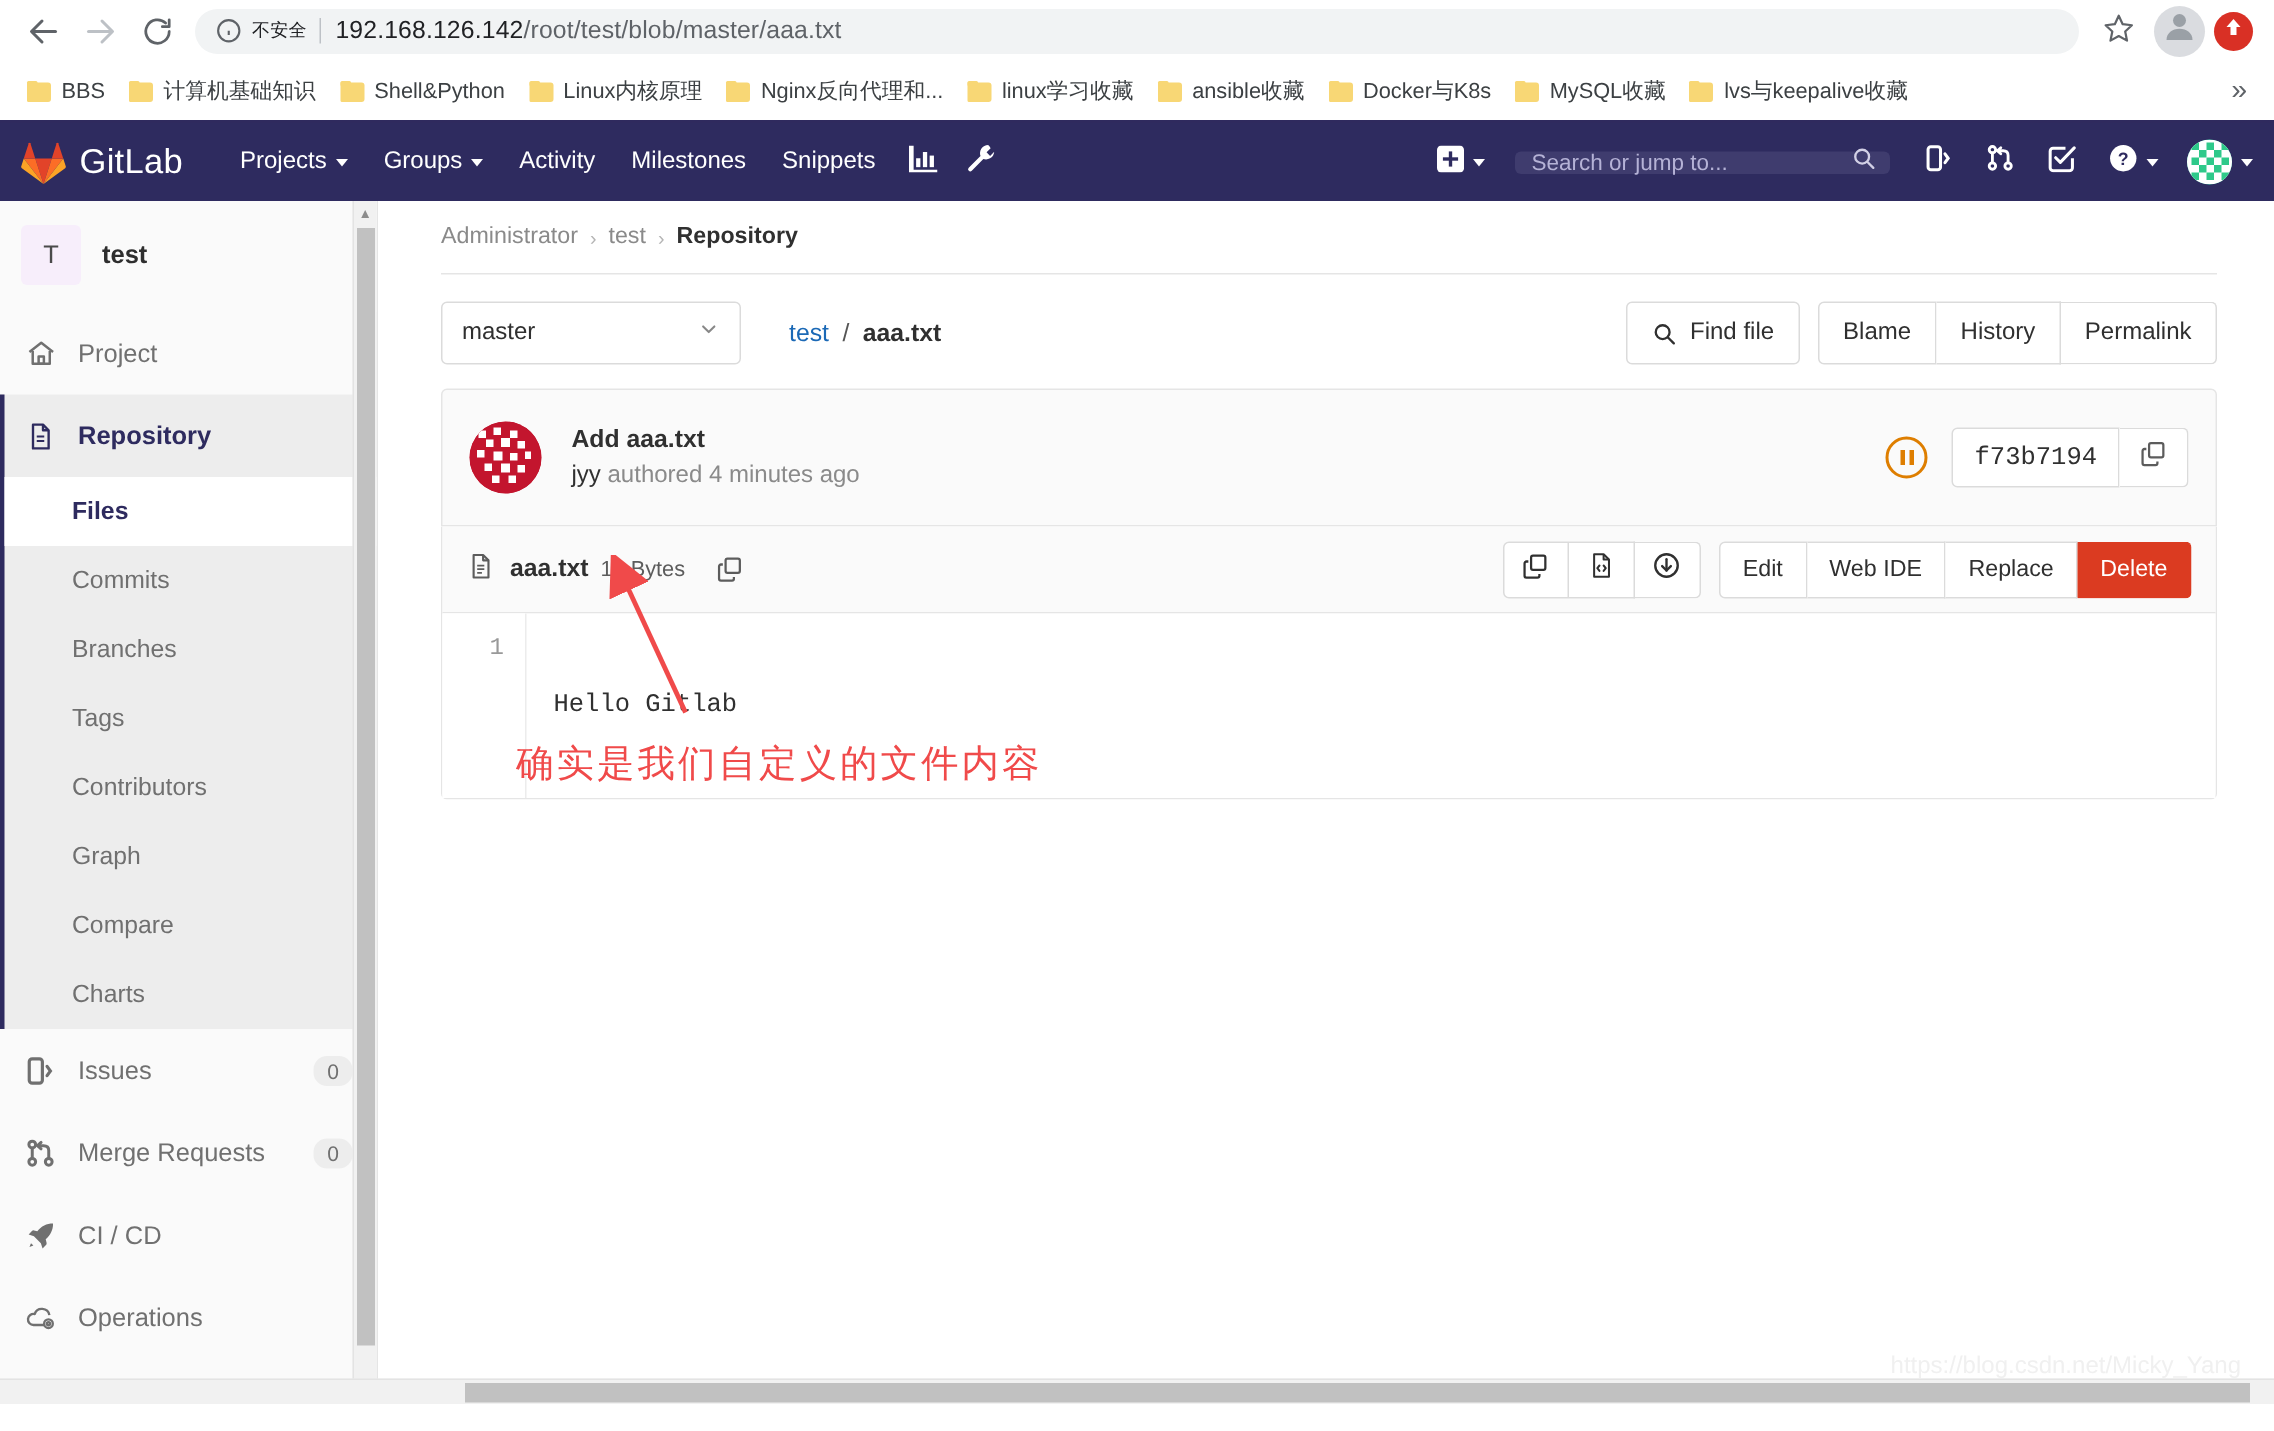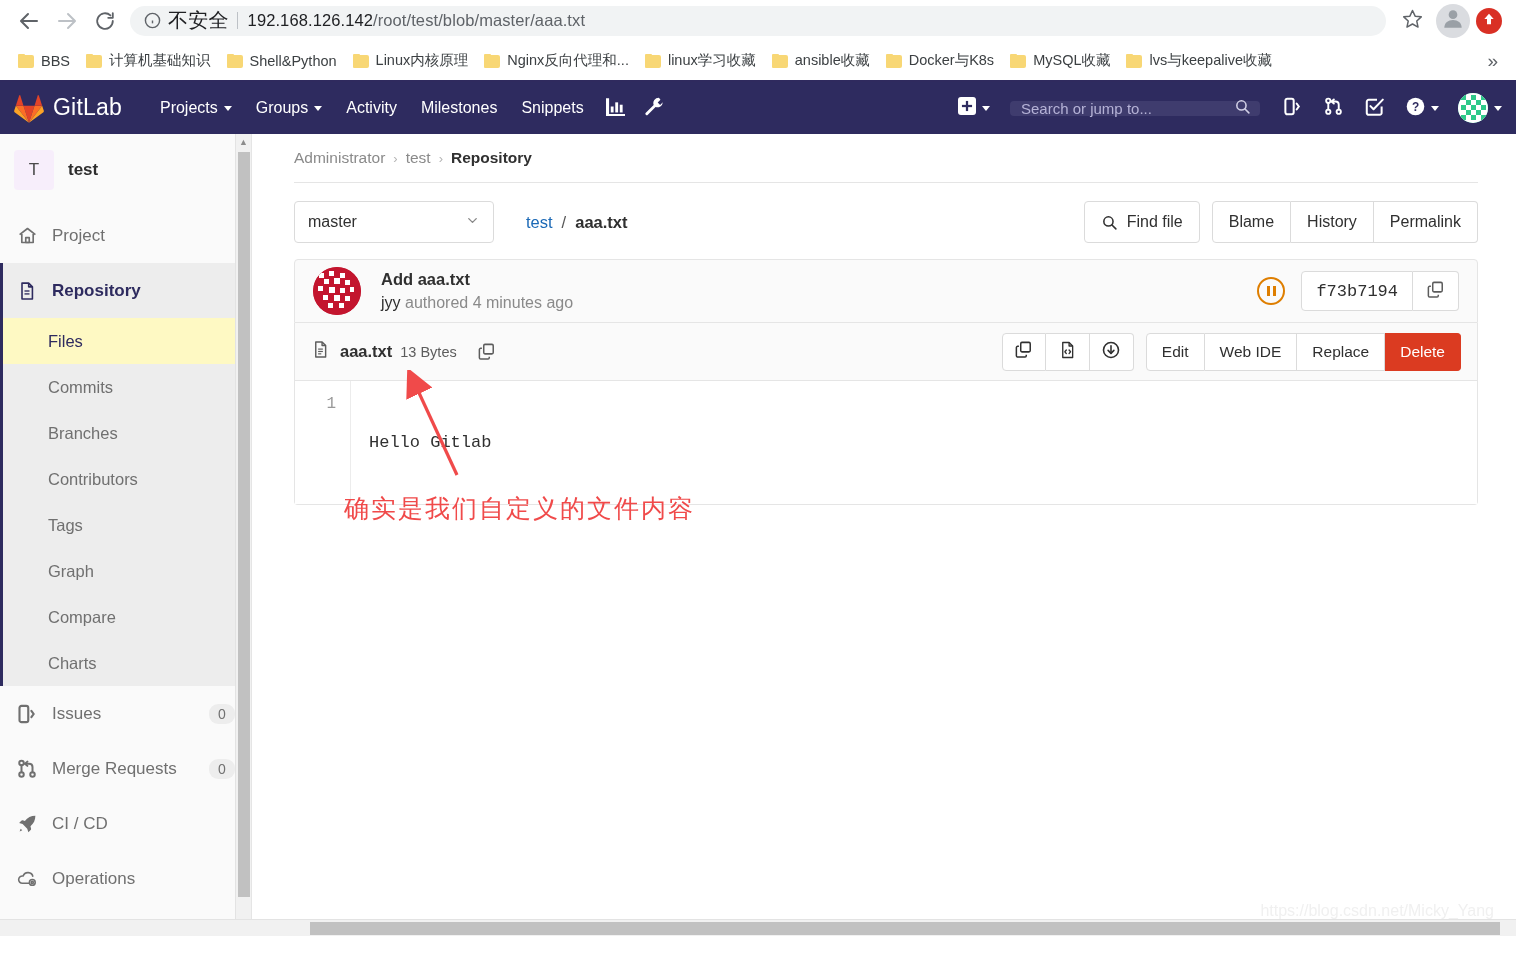--- a/index.html
+++ b/index.html
@@ -25,21 +25,21 @@
   }
   .nav-btn svg { display: block; }
   .nav-btn.disabled { color: #bdc1c6; }
   .omnibox {
     flex: 1; height: 30px; background: #f1f3f4; border-radius: 15px;
     display: flex; align-items: center; padding: 0 14px;
     margin: 0 8px 0 6px; min-width: 0;
   }
   .info-circle { flex: none; margin-right: 7px; color: #5f6368; display:flex; }
   .insecure-label {
-    font-size: 20px; color: #202124; white-space: nowrap;
+    font-size: 12px; color: #202124; white-space: nowrap;
     margin-right: 8px; letter-spacing: .2px;
   }
   .omnibox-divider {
     width: 1px; height: 17px; background: #bdc1c6; margin-right: 10px; flex: none;
   }
   .url-text {
     font-size: 16.5px; color: #202124; white-space: nowrap; overflow: hidden;
     letter-spacing: .1px;
   }
   .url-text .path { color: #5f6368; }
@@ -161,21 +161,21 @@
     margin-left: auto; background: #ededed; color: #707070;
     border-radius: 9px; font-size: 14px; padding: 2px 9px; min-width: 26px;
     text-align: center;
   }
   .sb-group { background: #ededed; border-left: 3px solid #2e2b5f; }
   .sb-group .sb-item.sb-head { color: #2e2b5f; font-weight: bold; padding-left: 13px; }
   .sb-sub {
     height: 46px; display: flex; align-items: center;
     padding-left: 45px; font-size: 16.5px; color: #707070; cursor: pointer;
   }
-  .sb-sub.active { background: #fef9c3; color: #2e2b5f; font-weight: normal; }
+  .sb-sub.active { background: #ffffff; color: #2e2b5f; font-weight: bold; }
   .sb-scrollbar {
     position: absolute; right: 0; top: 0; width: 16px; height: 100%;
     background: #f1f1f1; border-left: 1px solid #e3e3e3;
   }
   .sb-scroll-up {
     height: 16px; display: flex; align-items: center; justify-content: center;
     color: #8c8c8c; font-size: 9px;
   }
   .sb-thumb {
     position: absolute; top: 18px; left: 2px; width: 12px; height: 745px;
@@ -218,21 +218,21 @@
   }
   .btn-group { display: flex; }
   .btn-group .btn { border-radius: 0; border-left-width: 0; }
   .btn-group .btn:first-child { border-radius: 4px 0 0 4px; border-left-width: 1px; }
   .btn-group .btn:last-child { border-radius: 0 4px 4px 0; }
   .btn .ico { margin-right: 9px; display: flex; color: #303030; }
 
   .commit-card {
     border: 1px solid #e5e5e5; border-radius: 4px 4px 0 0;
     background: #fafafa; display: flex; align-items: center;
-    padding: 14px 18px; height: 64px;
+    padding: 14px 18px; height: 92px;
   }
   .commit-avatar {
     width: 48px; height: 48px; border-radius: 50%; margin-right: 20px;
     flex: none; overflow: hidden; background: #c3152e;
   }
   .commit-title { font-size: 16.5px; color: #303030; font-weight: bold; }
   .commit-meta { font-size: 16px; color: #8a8a8a; margin-top: 5px; }
   .commit-meta .author { color: #303030; }
   .commit-right { margin-left: auto; display: flex; align-items: center; gap: 16px; }
   .ci-status {
@@ -582,22 +582,22 @@
               <path d="M14 2.5V7h4.5"></path>
               <line x1="9" y1="12" x2="15" y2="12" stroke-width="1.6"></line>
               <line x1="9" y1="15.5" x2="15" y2="15.5" stroke-width="1.6"></line>
             </svg>
         </span>
         <span>Repository</span>
       </div>
       <div class="sb-sub active">Files</div>
       <div class="sb-sub">Commits</div>
       <div class="sb-sub">Branches</div>
+      <div class="sb-sub">Tags</div>
       <div class="sb-sub">Contributors</div>
-      <div class="sb-sub">Tags</div>
       <div class="sb-sub">Graph</div>
       <div class="sb-sub">Compare</div>
       <div class="sb-sub">Charts</div>
     </div>
 
     <div class="sb-item">
       <span class="sb-ico">
         <svg width="20" height="20" viewBox="0 0 16 16" fill="none" stroke="#707070" stroke-width="1.7">
             <rect x="2" y="1.5" width="7" height="13" rx="1.6"></rect>
             <path d="M11.5 5.5l1.8 2.5-1.8 2.5" stroke-linecap="round"></path>

